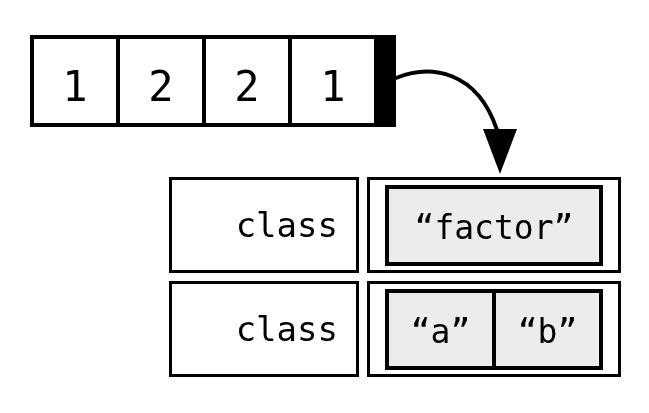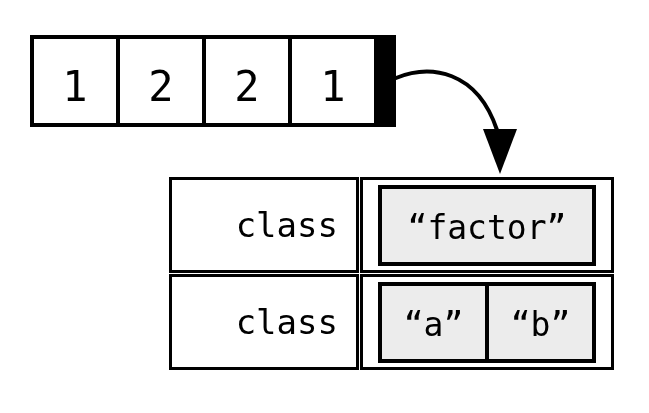--- a/index.html
+++ b/index.html
@@ -57,21 +57,21 @@
   }
 
   
   .attr-table {
     position: absolute;
     left: 169px;
     top: 177px;
     display: grid;
     grid-template-columns: 190px 254px;
     grid-template-rows: 96px 96px;
-    gap: 1px;
+    gap: 8px;
   }
   .t-cell {
     box-sizing: border-box;
     border: 3px solid #000000;
     background: #ffffff;
     display: flex;
     align-items: center;
   }
   .label-cell {
     justify-content: flex-end;

